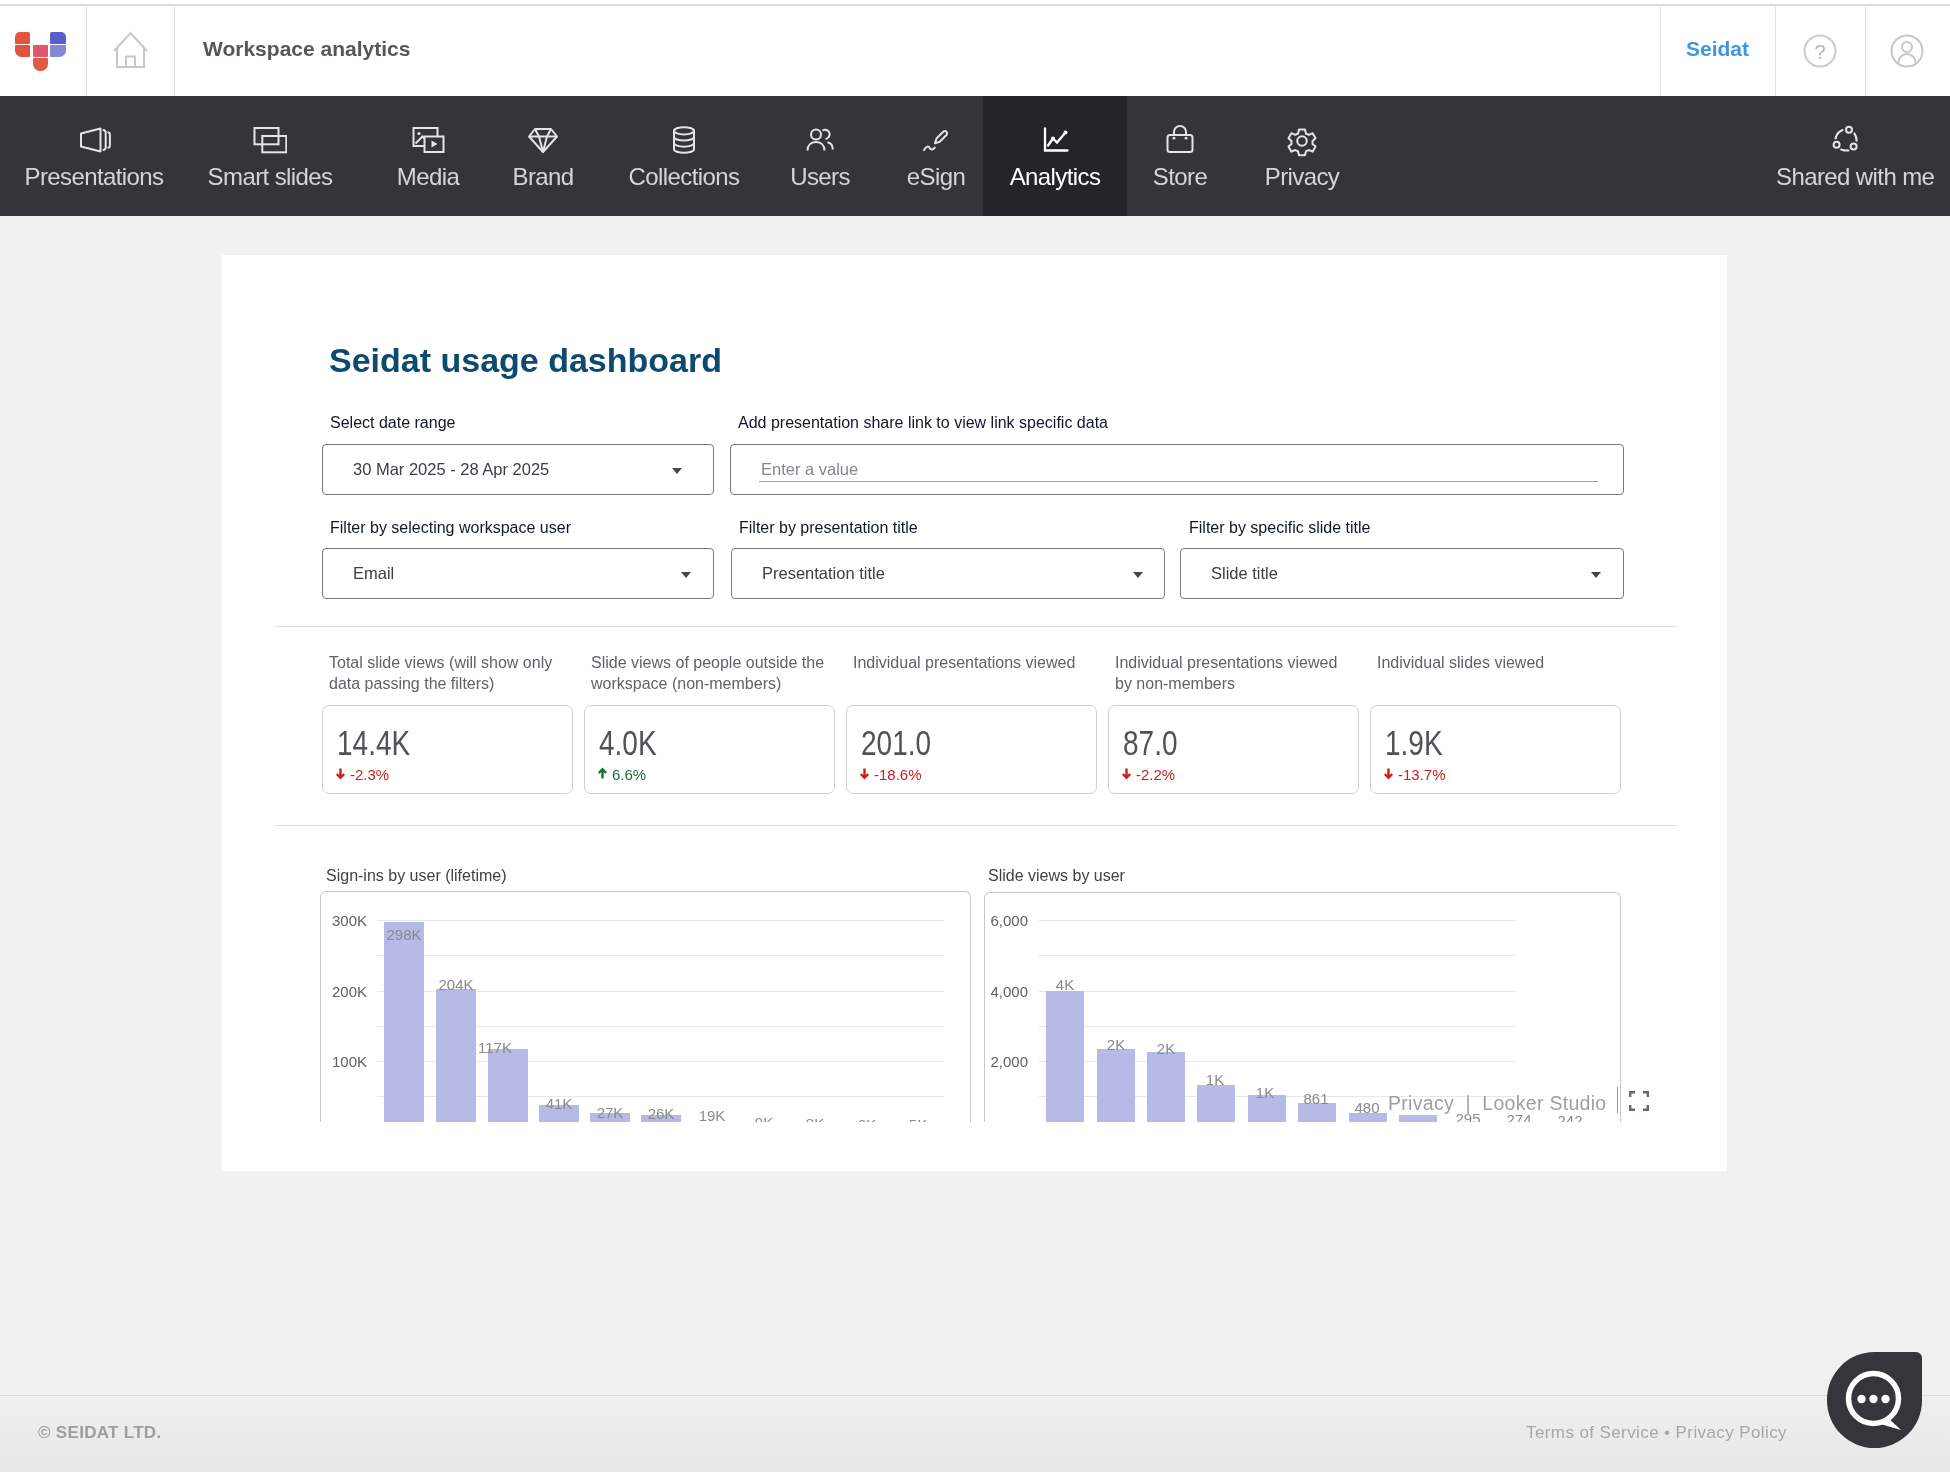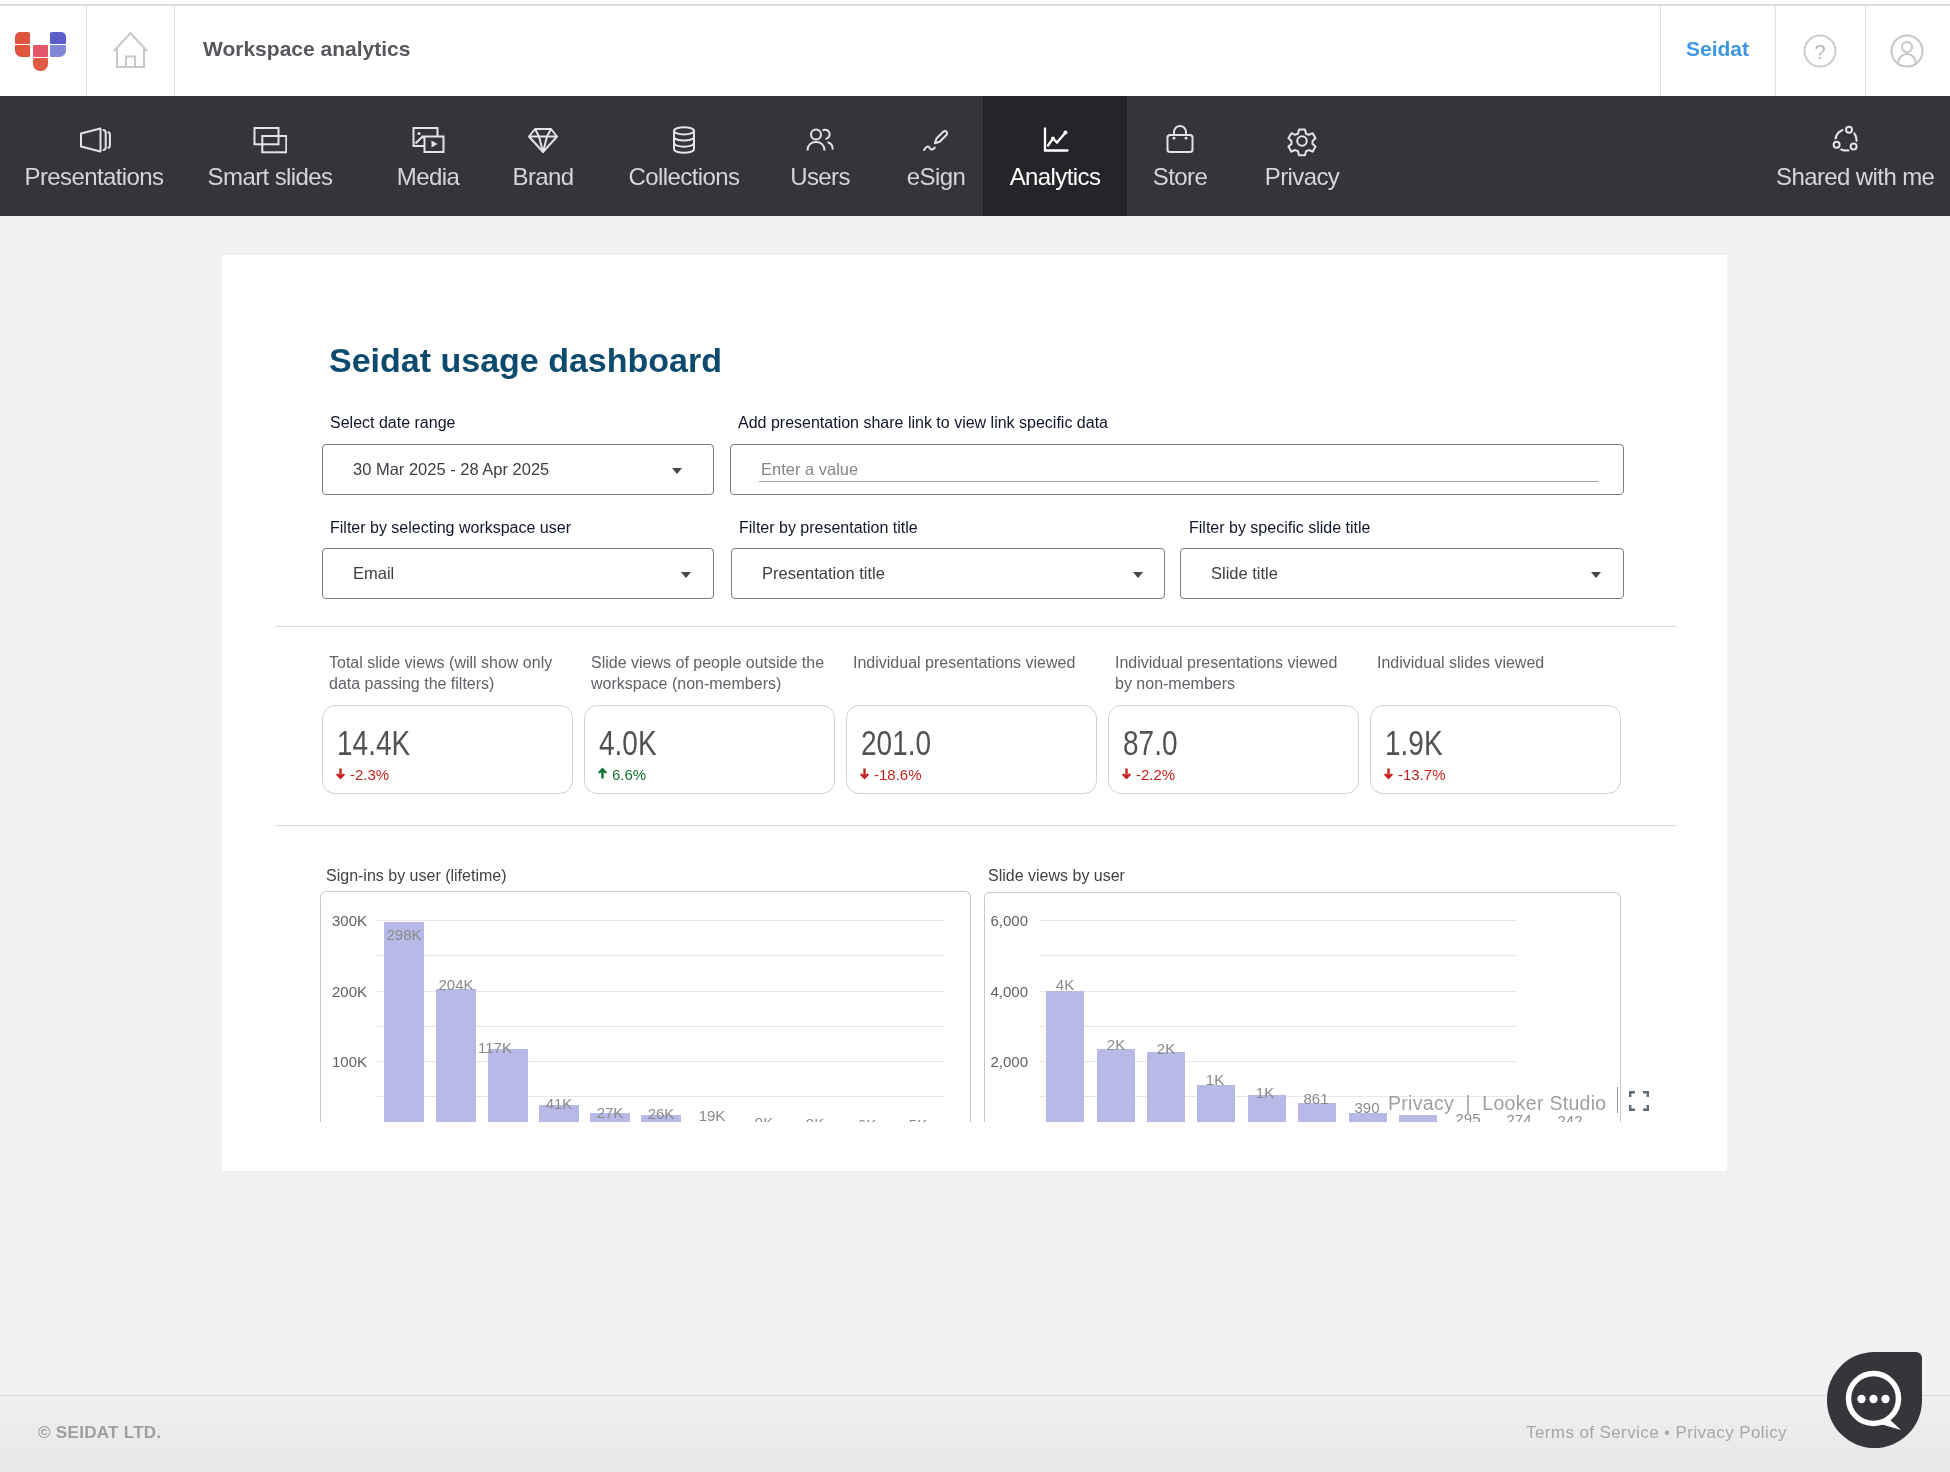--- a/index.html
+++ b/index.html
@@ -20,21 +20,21 @@
 .navitem svg { position:absolute; top:27px; left:50%; transform:translateX(-50%); }
 .navlabel { position:absolute; top:67px; width:100%; text-align:center; font-size:24px; letter-spacing:-0.6px; color:#d4d5d7; white-space:nowrap; }
 
 #card { position:absolute; left:222px; top:255px; width:1505px; height:916px; background:#fff; }
 #card h1 { position:absolute; left:107px; top:86px; font-size:34px; font-weight:bold; color:#0c4a6e; }
 .flabel { position:absolute; font-size:16px; color:#0f172a; }
 .fbox { position:absolute; height:51px; border:1px solid #767b7f; border-radius:4px; background:#fff; font-size:16.5px; color:#3b4045; line-height:49px; padding-left:30px; }
 .caret { position:absolute; width:0; height:0; border-left:5.5px solid transparent; border-right:5.5px solid transparent; border-top:6px solid #43464a; top:23px; }
 .hr { position:absolute; left:53px; width:1402px; height:1px; background:#dcdcdc; }
 .mlabel { position:absolute; top:397px; font-size:16px; color:#5f6368; line-height:21px; }
-.mbox { position:absolute; top:450px; width:251px; height:89px; border:1px solid #ced2d5; border-radius:13px; }
+.mbox { position:absolute; top:450px; width:251px; height:89px; border:1px solid #ced2d5; border-radius:7px; }
 .mval { position:absolute; left:14px; top:17px; font-size:35px; color:#505356; transform:scaleX(0.8); transform-origin:0 0; }
 .mdelta { position:absolute; left:12px; top:60px; font-size:15px; }
 .red { color:#c5221f; }
 .green { color:#137333; }
 .ctitle { position:absolute; top:612px; font-size:16px; color:#3f4246; }
 #clipwrap { position:absolute; left:0; top:0; width:1505px; height:867px; overflow:hidden; }
 .chartbox { position:absolute; border:1px solid #c8c8c8; border-bottom:none; border-radius:6px 6px 0 0; background:transparent; }
 .grid { position:absolute; height:1px; background:#e7e7e7; }
 .ylab { position:absolute; font-size:15px; color:#616161; text-align:right; }
 .bar { position:absolute; background:#b7bae6; }
@@ -304,21 +304,21 @@
       <div class="bar" style="left:1076px;top:848px;width:38px;height:19px"></div>
       <div class="bar" style="left:1127px;top:858px;width:38px;height:9px"></div>
       <div class="bar" style="left:1177px;top:860px;width:38px;height:7px"></div>
 
       <div class="blab" style="left:818px;top:721px;width:50px">4K</div>
       <div class="blab" style="left:869px;top:781px;width:50px">2K</div>
       <div class="blab" style="left:919px;top:785px;width:50px">2K</div>
       <div class="blab" style="left:968px;top:816px;width:50px">1K</div>
       <div class="blab" style="left:1018px;top:829px;width:50px">1K</div>
       <div class="blab" style="left:1069px;top:835px;width:50px">861</div>
-      <div class="blab" style="left:1120px;top:844px;width:50px">390</div>
+      <div class="blab" style="left:1120px;top:844px;width:50px">480</div>
       <div class="blab" style="left:1221px;top:855px;width:50px">295</div>
       <div class="blab" style="left:1272px;top:856px;width:50px">274</div>
       <div class="blab" style="left:1323px;top:857px;width:50px">242</div>
       <div id="watermark">Privacy&nbsp; | &nbsp;Looker Studio</div>
       <div class="abs" style="left:1395px;top:832px;width:1px;height:26px;background:#8f9aa3"></div>
       <svg class="abs" style="left:1407px;top:836px" width="20" height="20" viewBox="0 0 20 20" fill="none" stroke="#5f6b76" stroke-width="2.4">
         <path d="M1.2,6 V1.2 H6"></path>
         <path d="M14,1.2 h4.8 V6"></path>
         <path d="M18.8,14 v4.8 H14"></path>
         <path d="M6,18.8 H1.2 V14"></path>

